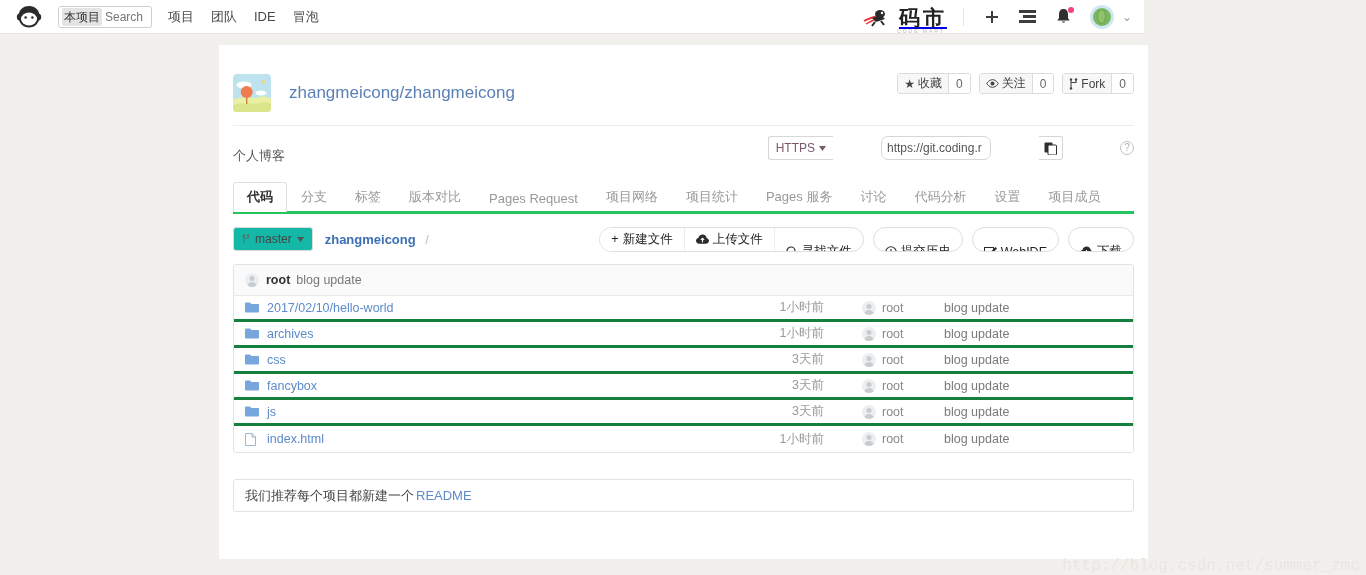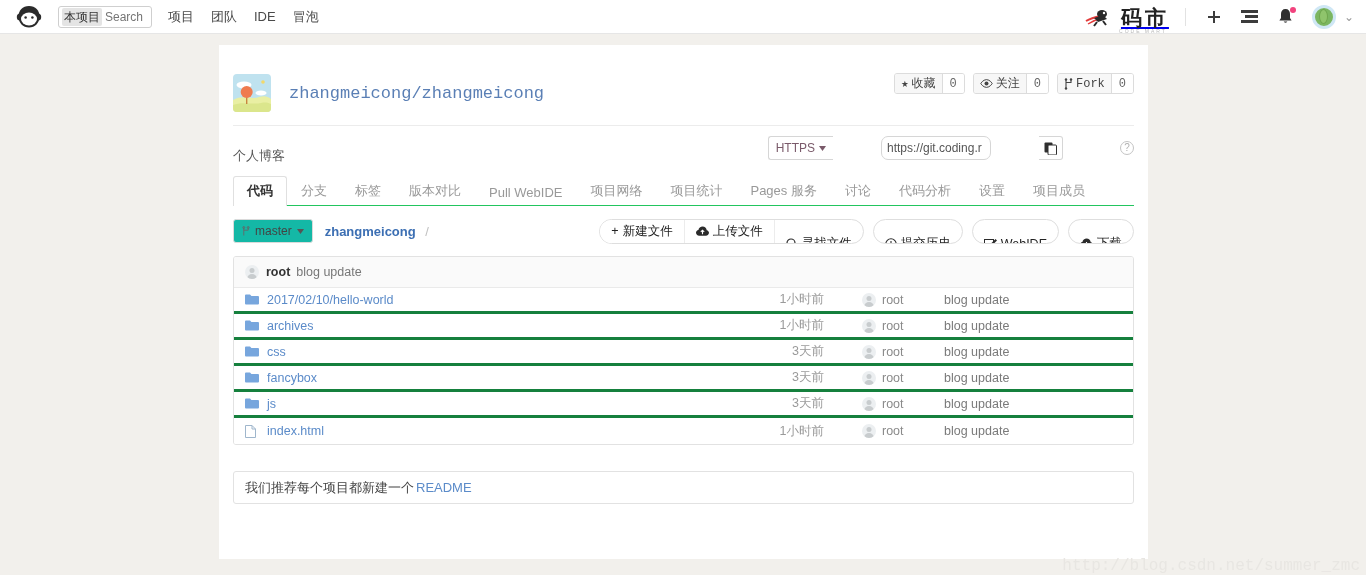--- a/index.html
+++ b/index.html
@@ -9,21 +9,21 @@
     overflow: hidden;
     background: #f2f0ec;
     font-family: "Liberation Sans", "DejaVu Sans", sans-serif;
     font-size: 13px;
     color: #333;
   }
 
   
   .topbar {
     position: absolute; top: 0; left: 0;
-    width: 1366px; height: 34px;
+    width: 1144px; height: 34px;
     background: #ffffff;
     border-bottom: 1px solid #e6e6e6;
     display: flex; align-items: center;
   }
   .logo-monkey { margin-left: 14px; width: 30px; height: 26px; display: block; }
   .search-box {
     margin-left: 14px;
     width: 94px; height: 22px;
     border: 1px solid #cfcfcf;
     border-radius: 3px;
@@ -85,21 +85,20 @@
     width: 929px; height: 514px;
     background: #ffffff;
   }
 
   
   .repo-head {
     display: flex; align-items: center;
     padding: 24px 14px 0 14px;
     height: 72px;
     position: relative;
-    font-family: Liberation Mono, monospace;
   }
   .repo-avatar {
     width: 38px; height: 38px; border-radius: 4px; overflow: hidden; flex: none;
   }
   .repo-title {
     margin-left: 18px;
     font-size: 17px; color: #5a7fb5; text-decoration: none;
   }
   .repo-stats { position: absolute; right: 14px; top: 28px; display: flex; }
   .stat-group {
@@ -149,22 +148,22 @@
   }
   .help-icon {
     margin-left: 9px; width: 14px; height: 14px; border-radius: 50%;
     border: 1px solid #c4c4c4; color: #b0b0b0;
     font-size: 10px; line-height: 12px; text-align: center;
   }
 
   
   .tabs {
     display: flex; align-items: flex-end;
-    margin: 4px 14px 0 14px;
-    border-bottom: 1px solid #22c55e;
+    margin: 12px 14px 0 14px;
+    border-bottom: 3px solid #22c55e;
     height: 30px;
   }
   .tab {
     padding: 5px 13px 6px 13px;
     font-size: 13px; color: #999;
     text-decoration: none;
     border: 1px solid transparent;
     border-bottom: 0;
     margin-bottom: -1px;
     white-space: nowrap;
@@ -417,21 +416,21 @@
       </div>
       <div class="help-icon">?</div>
     </div>
   </div>
 
   <div class="tabs">
     <a class="tab active" href="#">代码</a>
     <a class="tab" href="#">分支</a>
     <a class="tab" href="#">标签</a>
     <a class="tab" href="#">版本对比</a>
-    <a class="tab" href="#">Pull WebIDE</a>
+    <a class="tab" href="#">Pages Request</a>
     <a class="tab" href="#">项目网络</a>
     <a class="tab" href="#">项目统计</a>
     <a class="tab" href="#">Pages 服务</a>
     <a class="tab" href="#">讨论</a>
     <a class="tab" href="#">代码分析</a>
     <a class="tab" href="#">设置</a>
     <a class="tab" href="#">项目成员</a>
   </div>
 
   <div class="toolbar">

